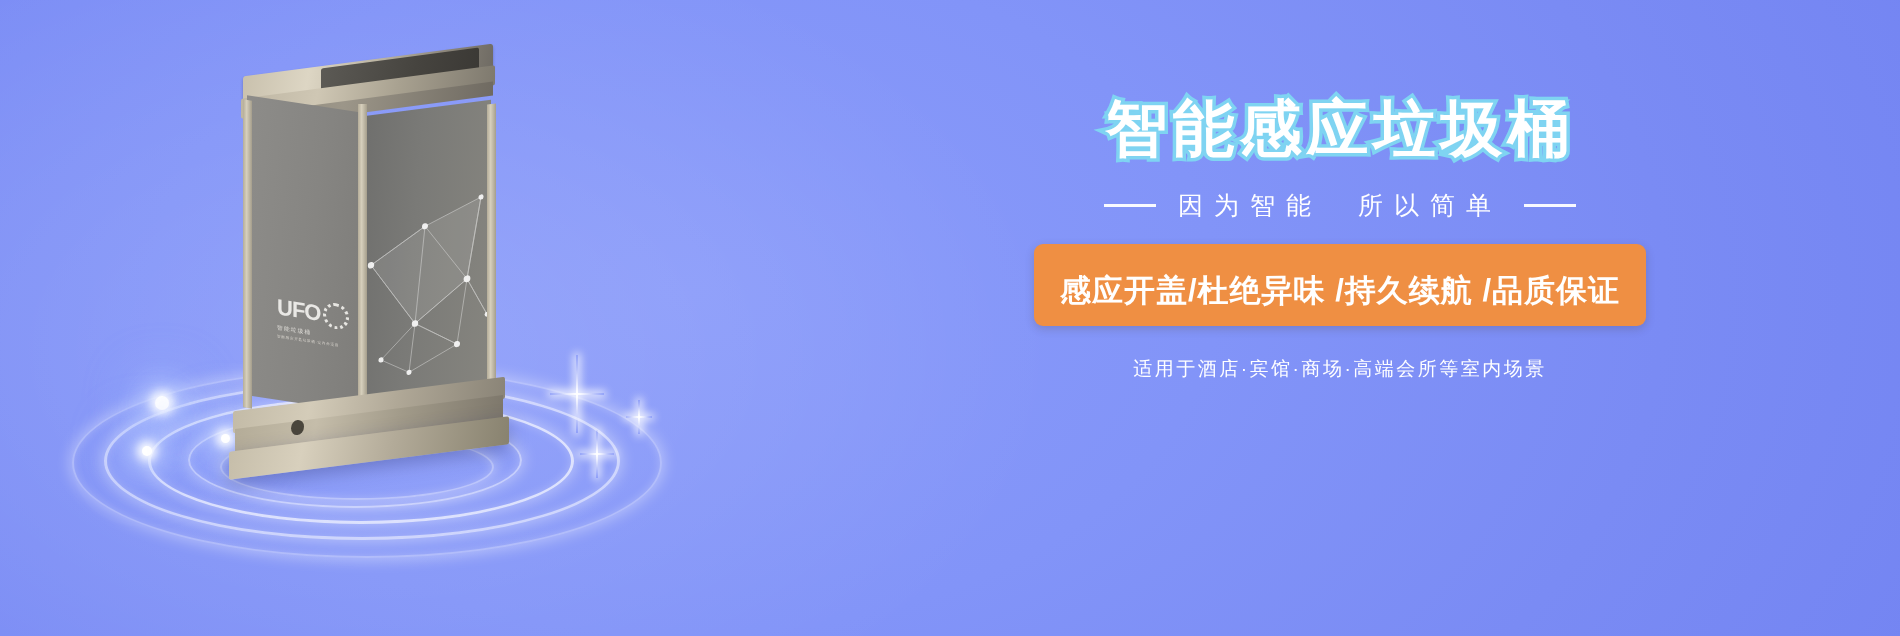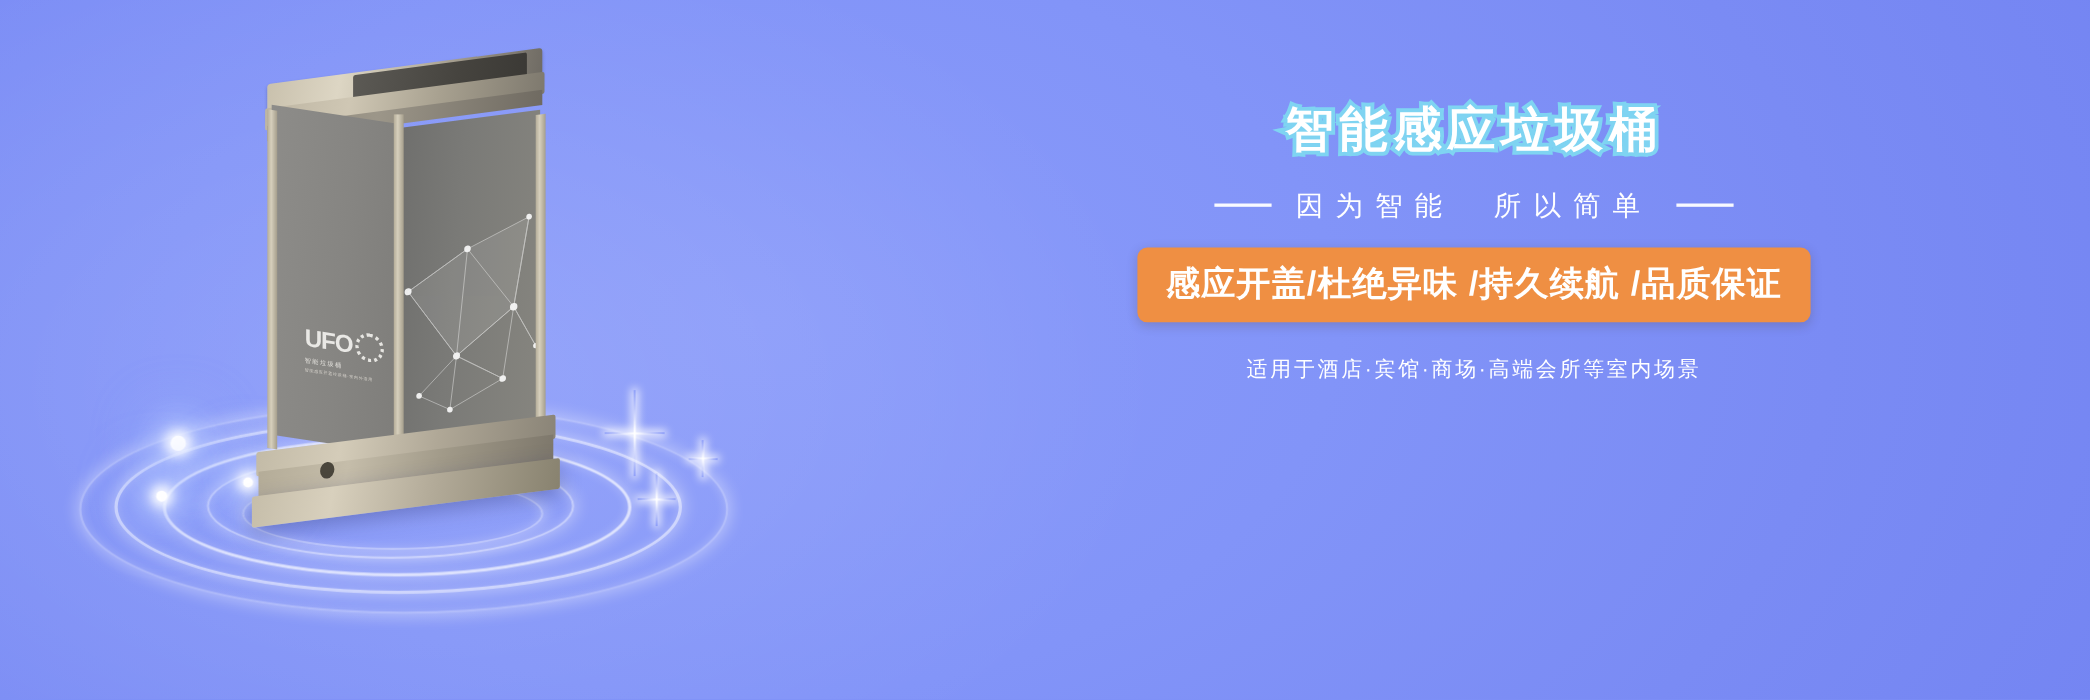--- a/index.html
+++ b/index.html
@@ -142,39 +142,39 @@
   }
   .ufo-sub{margin-top:4px;font-size:5.5px;color:#e9e7e2;letter-spacing:1.4px;}
   .ufo-sub2{margin-top:3px;font-size:3.6px;color:#ddd9d2;letter-spacing:.7px;line-height:1.5;}
 
   
   #copy{
     position:absolute;left:880px;top:96px;width:920px;
     text-align:center;
   }
   #main-title{
-    font-size:44px;font-weight:700;color:#ffffff;letter-spacing:5px;
+    font-size:62px;font-weight:700;color:#ffffff;letter-spacing:5px;
     line-height:1.05;margin:0;
     -webkit-text-stroke:7px #7fd4f2;
     paint-order:stroke fill;
     text-shadow:0 0 2px rgba(127,212,242,0.9);
   }
   #subtitle-row{
     margin-top:28px;display:flex;align-items:center;justify-content:center;gap:22px;
   }
   .sub-dash{
     width:52px;height:3px;background:#ffffff;opacity:.95;flex:none;
   }
   #subtitle{
     font-size:25px;color:#ffffff;letter-spacing:11px;font-weight:400;white-space:nowrap;font-family:Liberation Serif, serif;
   }
   #feature-badge{
     margin:22px auto 0;display:inline-block;
     background:#ef8f43;border-radius:9px;
-    padding:12px 26px 14px;
+    padding:26px 26px 14px;
     box-shadow:0 3px 10px rgba(60,40,10,0.18);
   }
   #feature-text{
     font-size:31px;font-weight:700;color:#ffffff;letter-spacing:1px;white-space:nowrap;
   }
   #scene-line{
     margin-top:30px;font-size:19px;color:#ffffff;letter-spacing:2.5px;font-weight:400;
   }
 </style>
 </head>

